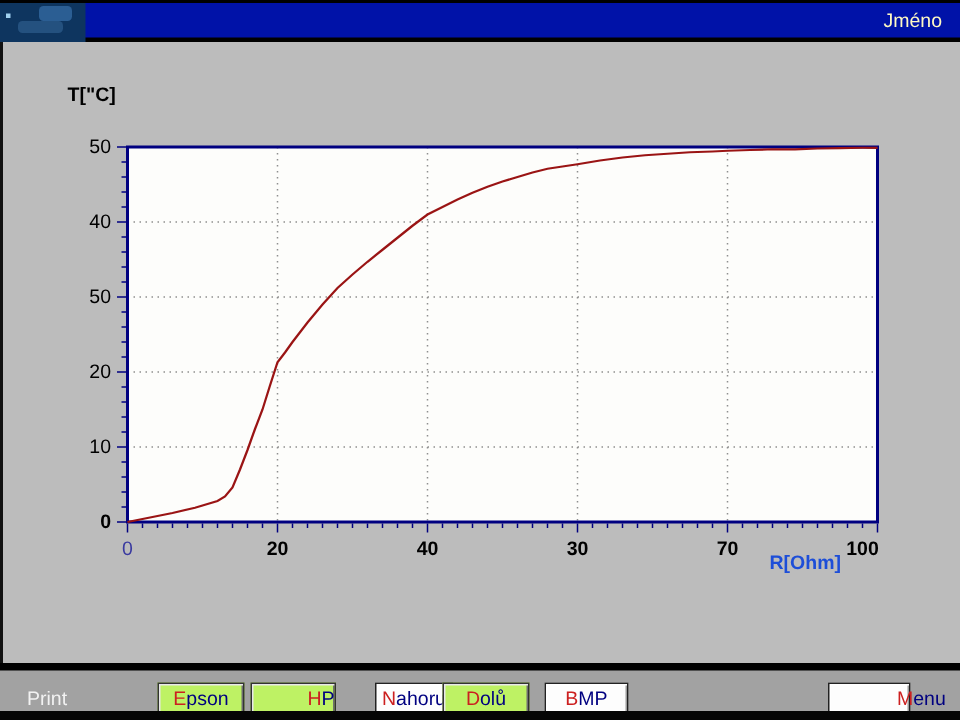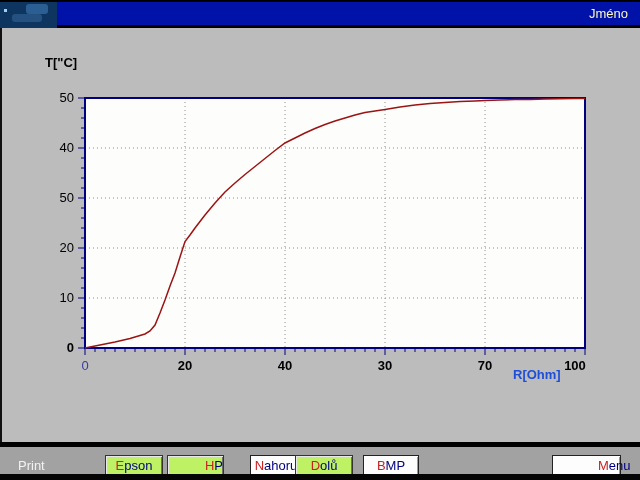--- a/index.html
+++ b/index.html
@@ -177,18 +177,18 @@
   <div class="left-edge"></div>
 
   <div class="bottombar">
     <div class="print-label">Print</div>
     <div id="buttonHost">
         <div class="btn gray" style="left: 105px; width: 58px;"><span class="hot">E</span><span class="rest">pson</span></div>
         <div class="btn gray" style="left: 167px; width: 57px; text-align: right;"><span class="hot">H</span><span class="rest">P</span></div>
         <div class="btn white" style="left: 226px; width: 52px; margin-left: 24px;"><span class="hot">N</span><span class="rest">ahoru</span></div>
         <div class="btn gray" style="left: 295px; width: 58px;"><span class="hot">D</span><span class="rest">olů</span></div>
         <div class="btn white" style="left: 363px; width: 56px;"><span class="hot">B</span><span class="rest">MP</span></div>
-        <div class="btn white" style="left: 552px; width: 69px; padding-left: 45px;"><span class="hot">M</span><span class="rest">enu</span></div>
+        <div class="btn white" style="left: 552px; width: 55px; padding-left: 45px;"><span class="hot">M</span><span class="rest">enu</span></div>
       </div>
   </div>
   <div class="bottom-strip"></div>
 
 </div>
 
 </body></html>

